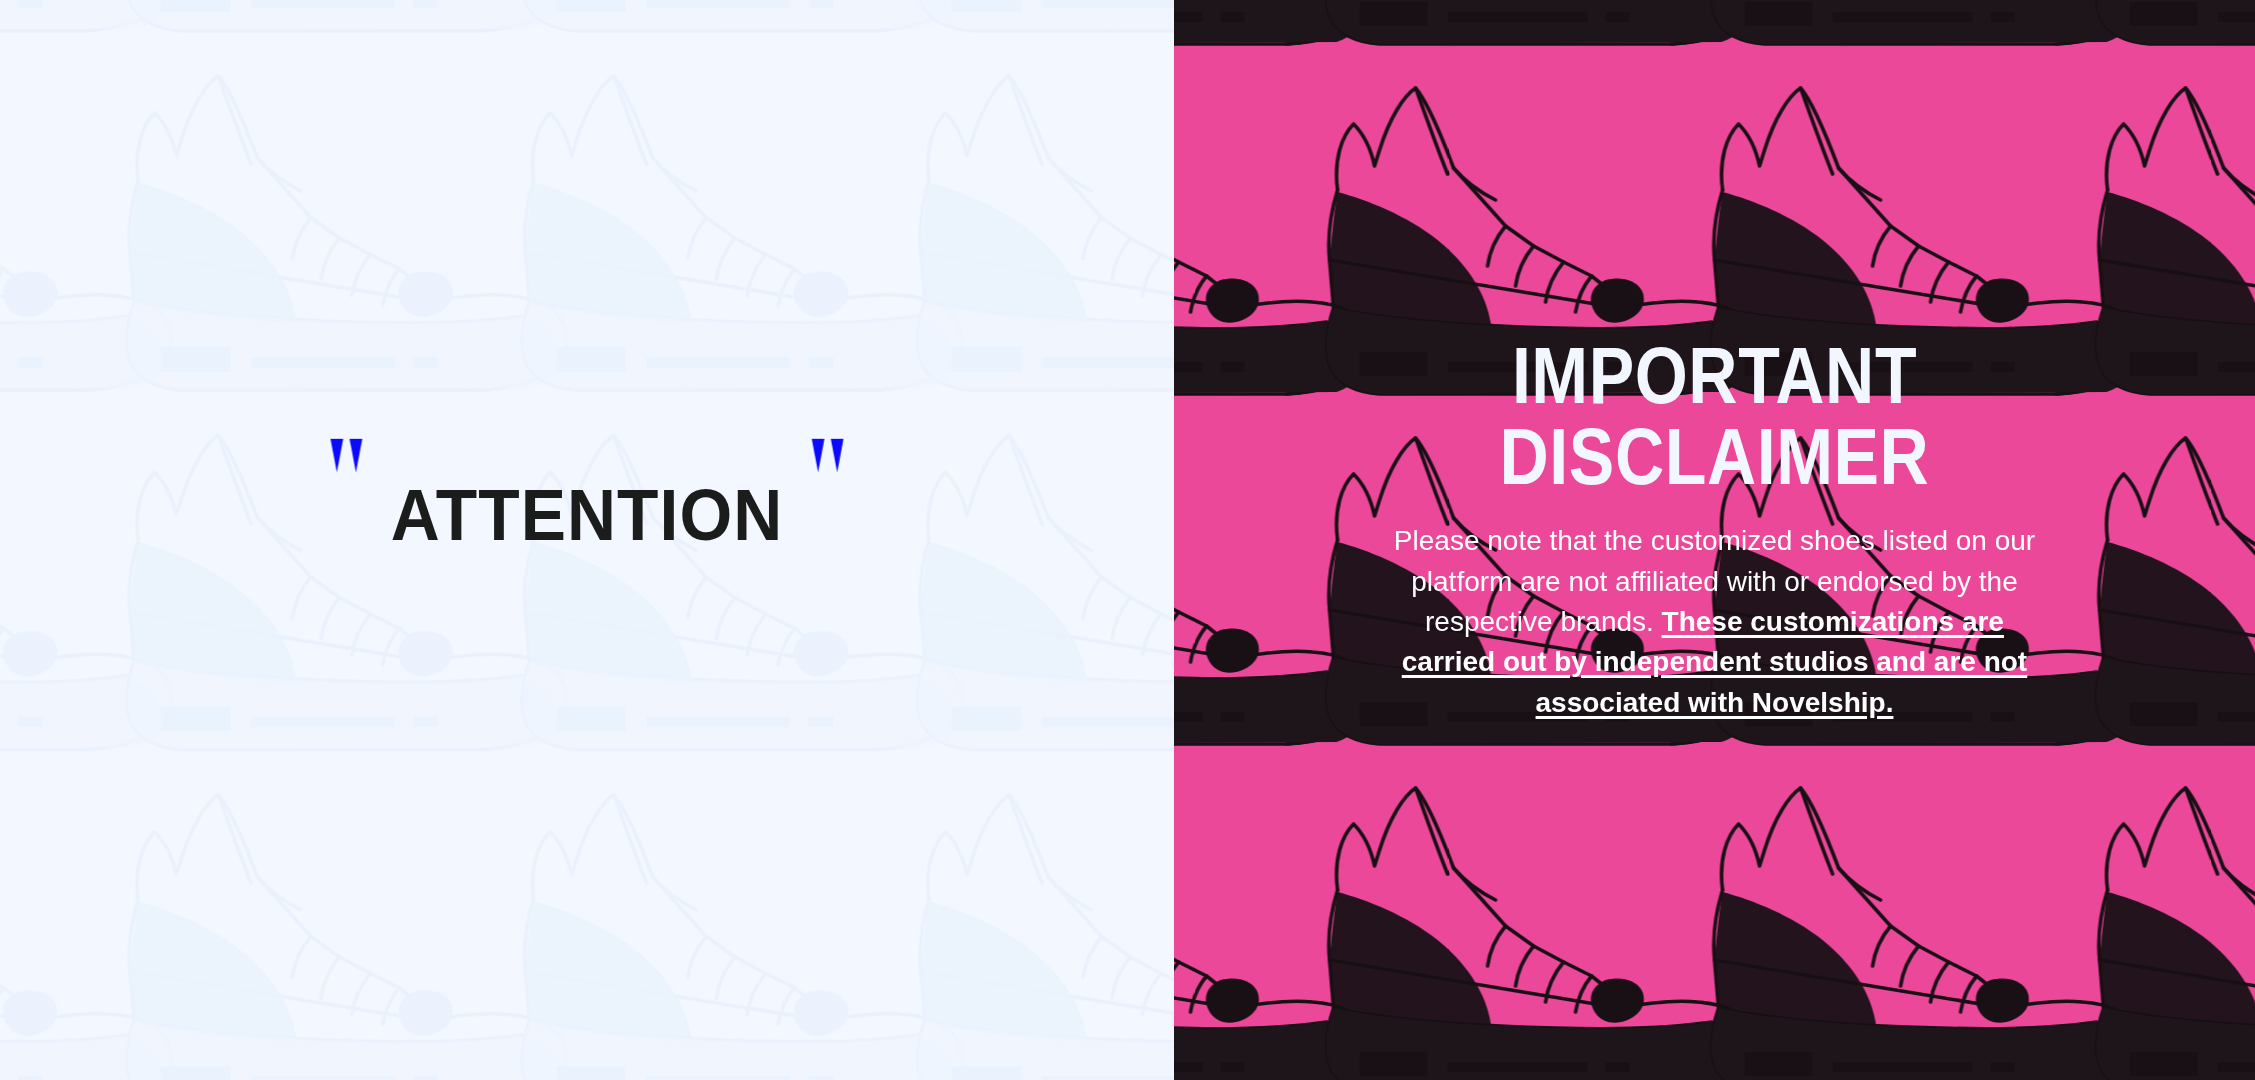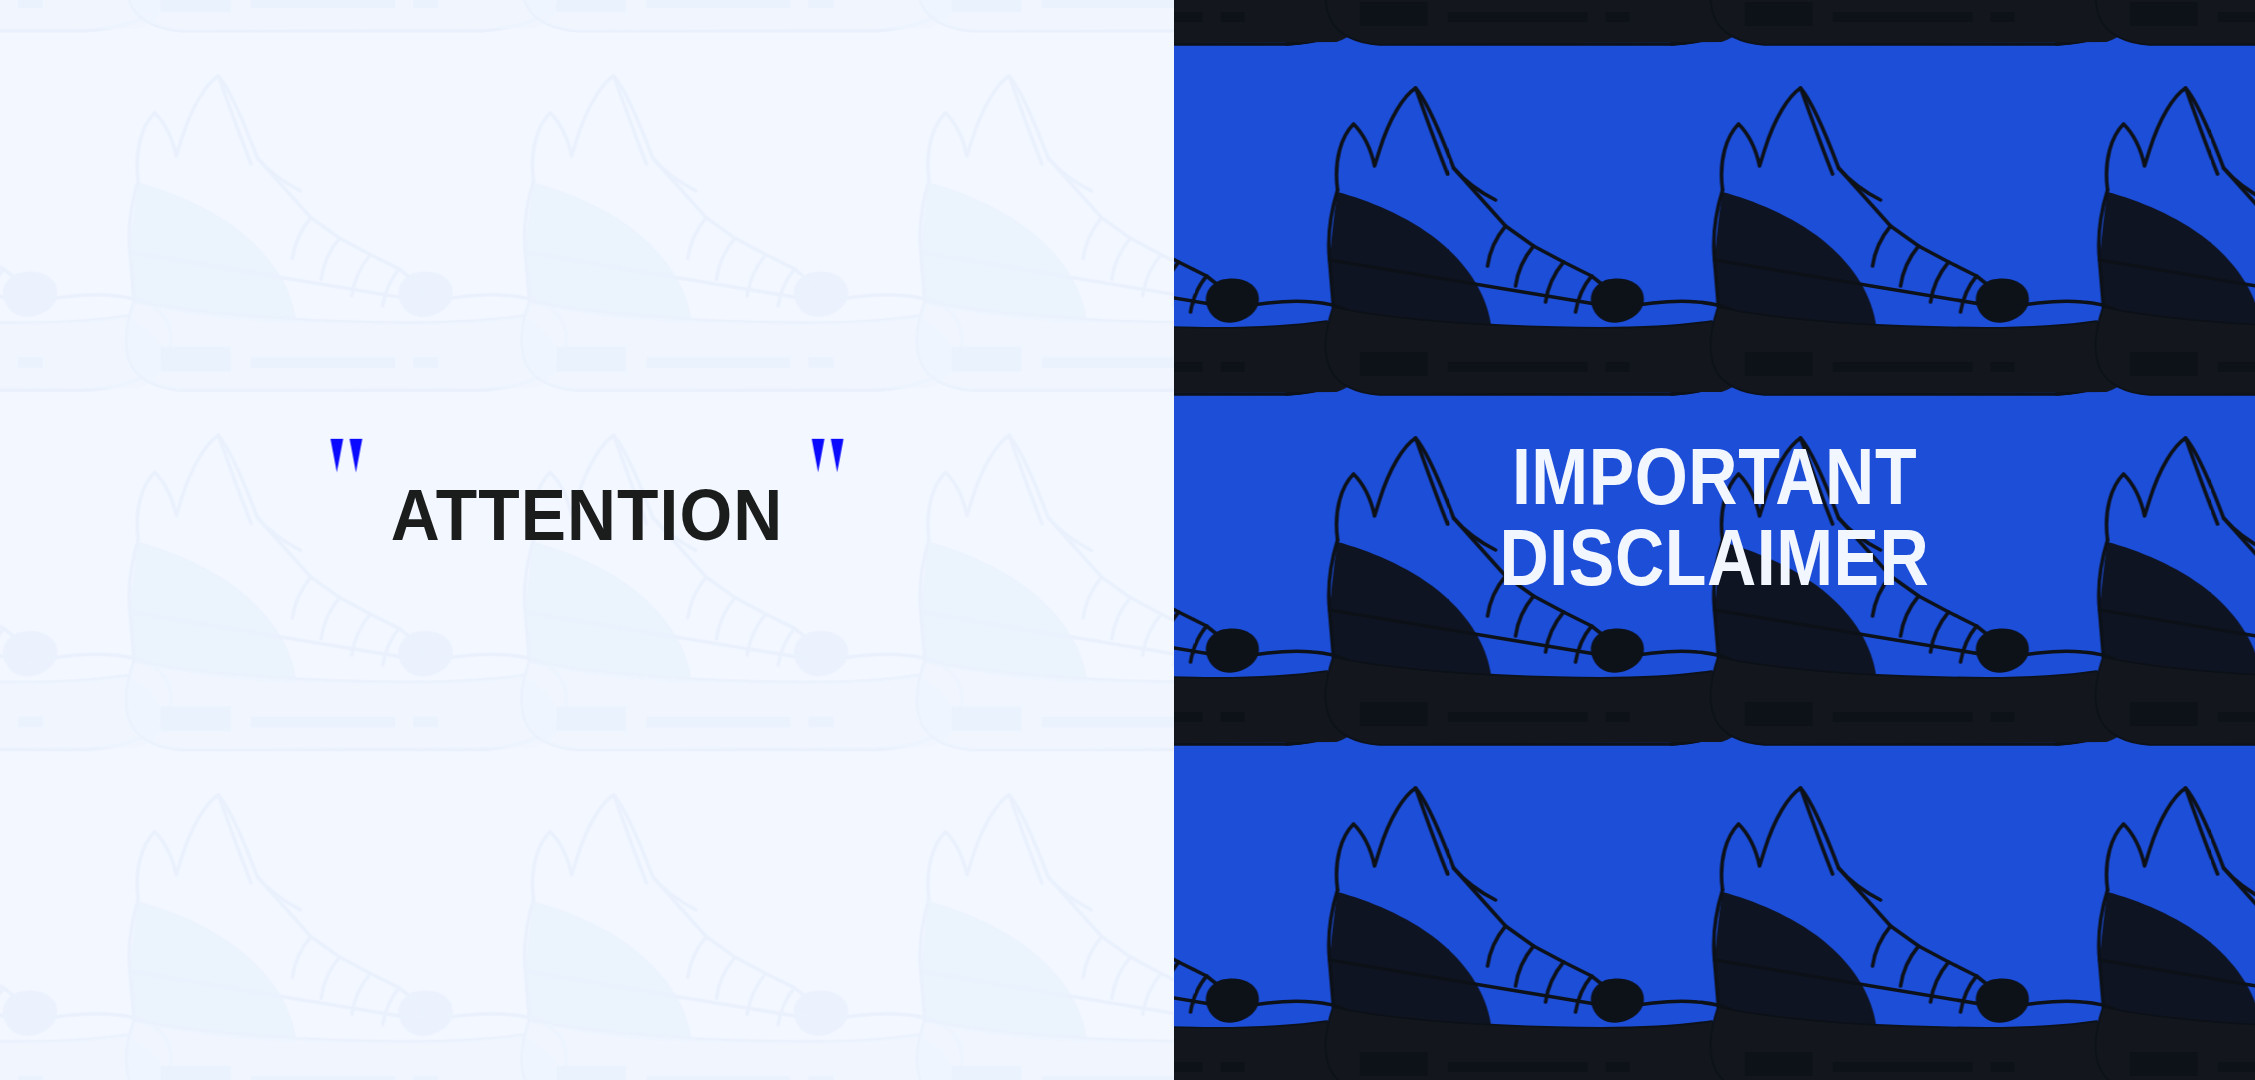--- a/index.html
+++ b/index.html
@@ -24,21 +24,21 @@
   .panel {
     position: relative;
     height: 100%;
     overflow: hidden;
     display: flex;
     align-items: center;
     justify-content: center;
   }
 
   .panel-left  { width: 1225px; background: #f3f7ff; }
-  .panel-right { width: 1128px; background: #1d4ed8; }
+  .panel-right { width: 1128px; background: #ec4899; }
 
   
   .pattern {
     position: absolute;
     inset: -60px -60px -60px -60px;
     pointer-events: none;
     z-index: 0;
   }
   .pattern svg { display: block; width: 100%; height: 100%; }
 
@@ -275,17 +275,20 @@
       </svg>
     </div>
 
     <div class="content content-right">
 
       <h1 class="heading heading-right">
         <span class="line">IMPORTANT</span>
         <span class="line">DISCLAIMER</span>
       </h1>
 
+      <p class="body-text body-right">
+        <span>Please note that the customized shoes listed on our platform are not affiliated with or endorsed by the respective brands. </span><span class="emph">These customizations are carried out by independent studios and are not associated with Novelship.</span>
+      </p>
 
     </div>
   </section>
 
 </div>
 
 </body></html>

